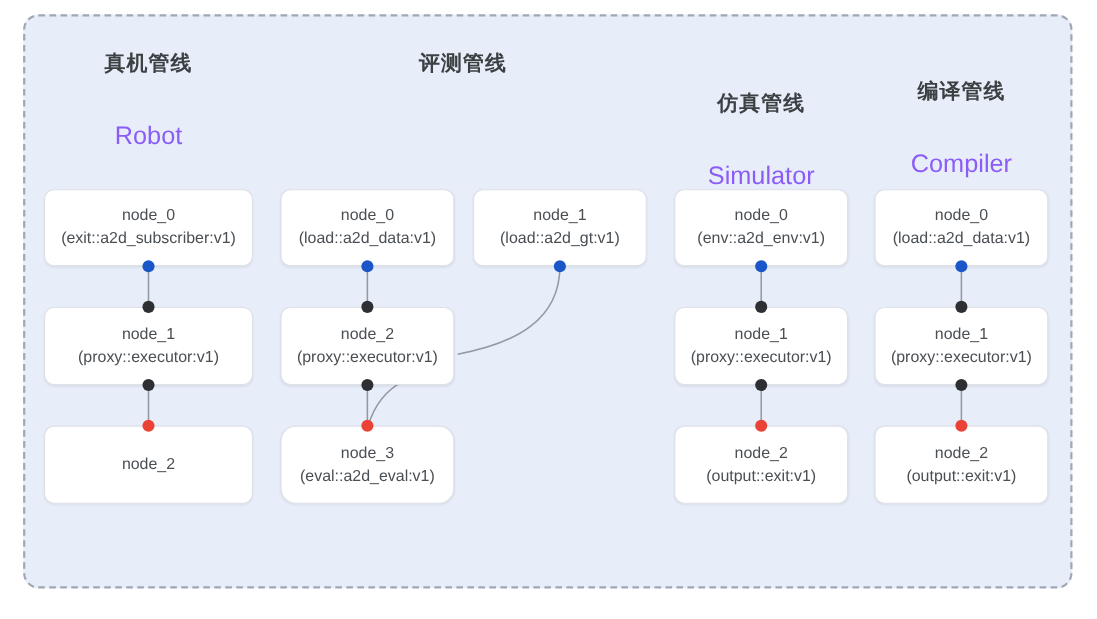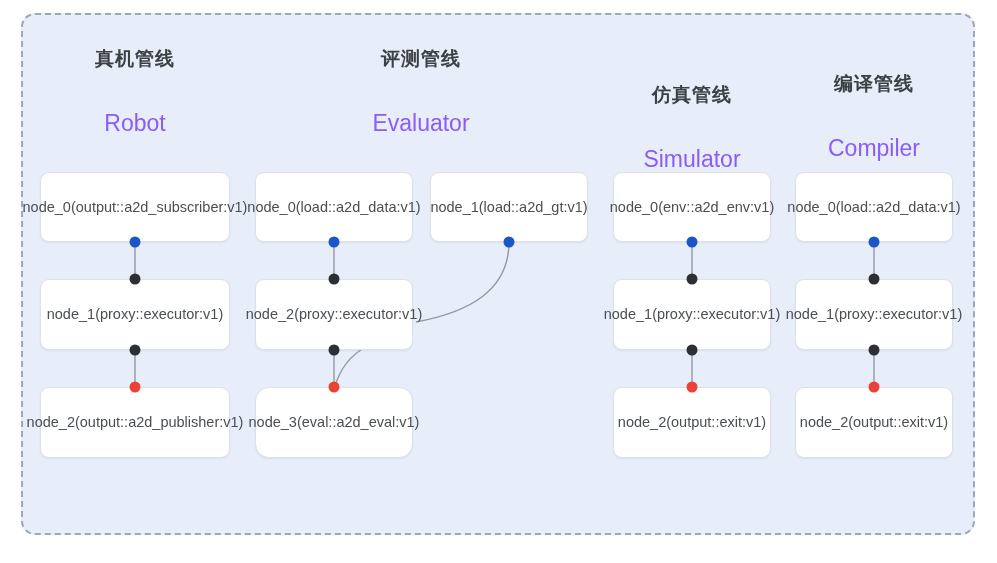--- a/index.html
+++ b/index.html
@@ -69,20 +69,21 @@
 
   
   .node {
     position: absolute;
     box-sizing: border-box;
     background: #ffffff;
     border: 1px solid #dfe1e6;
     border-radius: 9px;
     box-shadow: 0 1px 2px rgba(32, 40, 60, 0.07);
     display: flex;
+    flex-direction: column;
     align-items: center;
     justify-content: center;
   }
   .node .nm {
     font-size: 14.5px;
     color: #4a4f54;
     line-height: 21px;
     white-space: nowrap;
   }
   .node .nt {
@@ -147,45 +148,43 @@
 
   <div class="columns">
 
     <div class="col" style="left:45px; width:180px;">
       <div class="col-title-cn">真机管线</div>
       <div class="col-title-en">Robot</div>
     </div>
 
     <div class="col" style="left:331px; width:180px;">
       <div class="col-title-cn">评测管线</div>
-      <div class="col-title-en">Evaluator</div>
     </div>
 
     <div class="col" style="left:602px; width:180px;margin-top:36px;">
       <div class="col-title-cn">仿真管线</div>
       <div class="col-title-en">Simulator</div>
     </div>
 
     <div class="col" style="left:784px; width:180px;margin-top:25px;">
       <div class="col-title-cn">编译管线</div>
       <div class="col-title-en">Compiler</div>
     </div>
   </div>
 
   <div class="node" style="left:40px; top:172px; width:190px; height:70px;">
     <div class="nm">node_0</div>
-    <div class="nt">(output::a2d_subscriber:v1)</div>
+    <div class="nt">(exit::a2d_subscriber:v1)</div>
   </div>
   <div class="node" style="left:40px; top:279px; width:190px; height:71px;">
     <div class="nm">node_1</div>
     <div class="nt">(proxy::executor:v1)</div>
   </div>
   <div class="node" style="left:40px; top:387px; width:190px; height:71px;">
     <div class="nm">node_2</div>
-    <div class="nt">(output::a2d_publisher:v1)</div>
   </div>
 
   <div class="node" style="left:255px; top:172px; width:158px; height:70px;">
     <div class="nm">node_0</div>
     <div class="nt">(load::a2d_data:v1)</div>
   </div>
   <div class="node" style="left:430px; top:172px; width:158px; height:70px;">
     <div class="nm">node_1</div>
     <div class="nt">(load::a2d_gt:v1)</div>
   </div>

